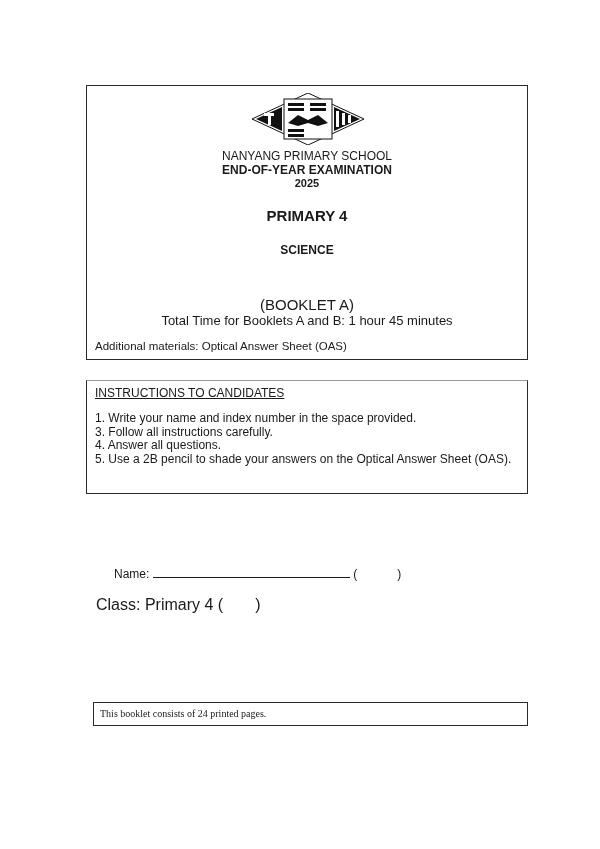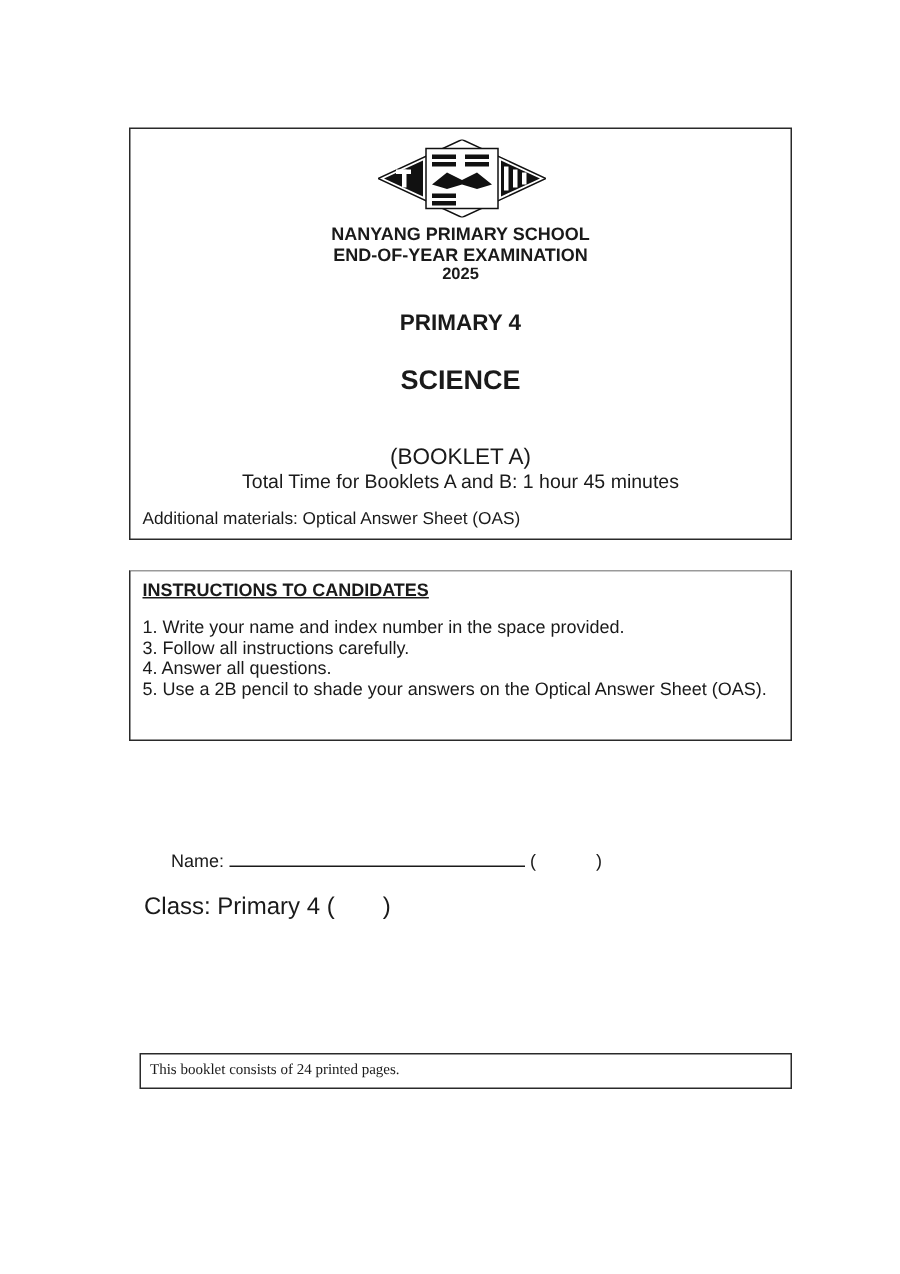--- a/index.html
+++ b/index.html
@@ -7,31 +7,31 @@
     body { position: relative; font-family: "Liberation Sans", sans-serif; color: #1a1a1a; }
 
     .box { position: absolute; border: 1px solid #2a2a2a; }
     .cover-box { left: 86px; top: 85px; width: 442px; height: 275px; }
     .instr-box { left: 86px; top: 380px; width: 442px; height: 114px; border-top-color: #9a9a9a; }
     .footer-box { left: 93px; top: 702px; width: 435px; height: 24px; }
 
     .logo { position: absolute; left: 252px; top: 93px; width: 112px; height: 52px; }
 
     .center-line { position: absolute; left: 86px; width: 442px; text-align: center; }
-    .school { top: 149px; font-size: 12px; font-weight: bold; }
+    .school { top: 149px; font-size: 12px; font-weight: normal; }
     .exam { top: 163px; font-size: 12px; font-weight: bold; }
     .year { top: 177px; font-size: 11px; font-weight: bold; }
     .level { top: 207px; font-size: 15px; font-weight: bold; text-align: center; }
-    .subject { top: 243px; font-size: 18px; font-weight: bold; }
+    .subject { top: 243px; font-size: 12px; font-weight: bold; }
     .booklet { top: 260px; font-size: 15px; margin-top: 36px; }
     .time { top: 313px; font-size: 13px; }
 
     .additional { position: absolute; left: 95px; top: 340px; font-size: 11.5px; }
 
-    .instr-title { position: absolute; left: 95px; top: 386px; font-size: 12px; font-weight: bold; text-decoration: underline; }
+    .instr-title { position: absolute; left: 95px; top: 386px; font-size: 12px; font-weight: normal; text-decoration: underline; }
     .instr-list { position: absolute; left: 95px; top: 412px; list-style: none; font-size: 12px; line-height: 13.5px; }
     .instr-list li { white-space: nowrap; }
 
     .name-row { position: absolute; left: 114px; top: 567px; font-size: 12px; white-space: nowrap; }
     .name-line { display: inline-block; width: 197px; border-bottom: 1px solid #1a1a1a; height: 10px; margin: 0 3px 0 4px; vertical-align: baseline; }
     .paren-gap { display: inline-block; width: 40px; }
     .class-row { position: absolute; left: 96px; top: 596px; font-size: 16px; white-space: nowrap; text-align: right; }
     .paren-gap2 { display: inline-block; width: 32px; }
 
     .footer-text { position: absolute; left: 100px; top: 708px; font-size: 10px; font-family: Liberation Serif, serif; }

